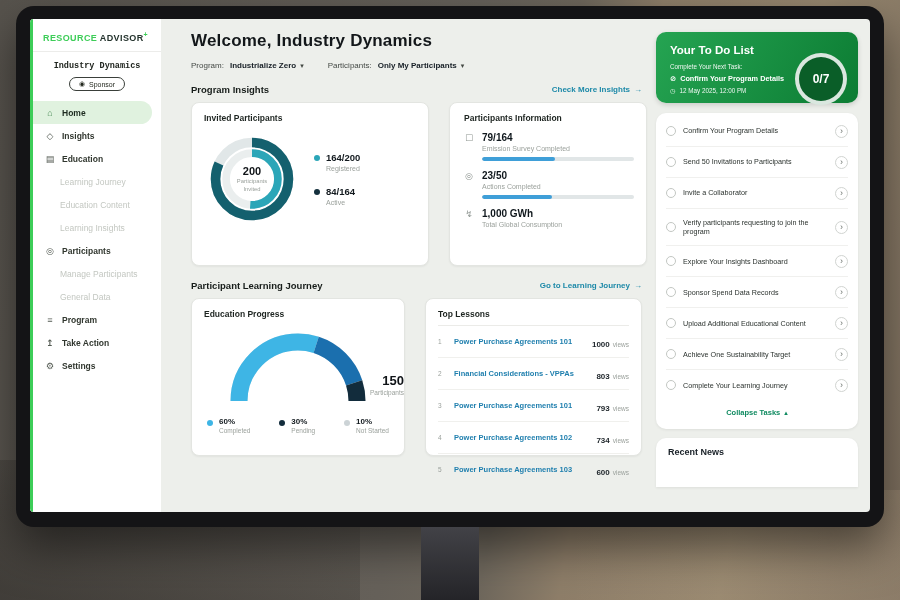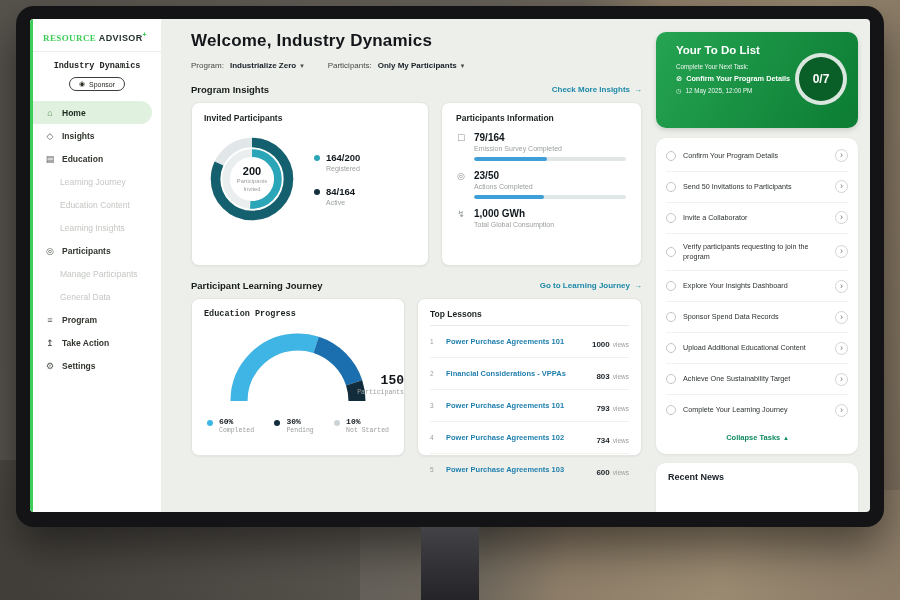--- a/index.html
+++ b/index.html
@@ -18,21 +18,21 @@
     background:linear-gradient(180deg,#424247,#242428); }
 
   .screen { width:100%; height:100%; background:#edefeb; border-radius:4px;
     overflow:hidden; display:flex; position:relative; }
 
   
   .sidebar { width:131px; background:#fff; border-left:3px solid #3dcd58;
     display:flex; flex-direction:column; padding-top:10px; flex-shrink:0; }
   .logo { padding:2px 10px 8px; font-weight:bold; font-size:9px; letter-spacing:.4px;
     border-bottom:1px solid #ececea; white-space:nowrap; }
-  .logo .p1 { color:#3dcd58;font-family:Liberation Serif, serif; } .logo .p2 { color:#24332d; }
+  .logo .p1 { color:#3dcd58; } .logo .p2 { color:#24332d; }
   .logo .plus { color:#3dcd58; font-size:7px; vertical-align:super; }
   .org { text-align:center; font-weight:bold; font-size:8.5px; color:#20251f; padding:9px 6px 6px;font-family:Liberation Mono, monospace; }
   .sponsor { margin:0 auto 6px; border:1px solid #3a3f3a; border-radius:9px;
     padding:2px 9px; font-size:7px; display:flex; align-items:center; gap:4px; color:#24291f; background:#fff; }
   .sponsor .ic { font-size:7px; color:#24291f; }
   .nav { flex:1; padding-top:4px; }
   .nav-item { display:flex; align-items:center; gap:7px; padding:6.5px 8px 6.5px 12px;
     font-size:8.5px; color:#31372f; font-weight:600; cursor:default; }
   .nav-item .ic { width:10px; font-size:9px; color:#545b53; text-align:center; }
   .nav-item.sub { padding-left:27px; color:#c3c7c1; font-weight:400; }
@@ -43,28 +43,28 @@
   .main { flex:1; min-width:0; padding:12px 12px 0 30px; }
   .h1 { font-size:17px; font-weight:bold; color:#13171a; letter-spacing:.2px; }
   .filters { display:flex; align-items:center; gap:6px; margin-top:10px; font-size:8px; color:#454a46; }
   .fv { font-weight:bold; color:#171f26; display:flex; align-items:center; gap:4px; }
   .fv .chev { font-size:7px; color:#434843; }
   .fgap { width:12px; }
   .section-head { display:flex; justify-content:space-between; align-items:center;
     margin-top:14px; margin-bottom:7px; }
   .section-title { font-size:9.5px; font-weight:bold; color:#171d1a; }
   .section-link { font-size:8px; font-weight:bold; color:#1d89a8; display:flex; align-items:center; gap:4px; cursor:pointer; }
-  .cards-row { display:flex; gap:12px; }
+  .cards-row { display:flex; gap:20px; }
   .card { background:#fff; border:1px solid #e3e5e1; border-radius:8px;
     box-shadow:0 1px 2px rgba(0,0,0,.05); padding:10px 12px; }
   .card-title { font-size:8.5px; font-weight:bold; color:#1d2420; }
   .r1 { height:164px; } .r2 { height:158px; }
   .card-invited { width:238px; flex-shrink:0; }
   .card-info { flex:1; padding-left:14px; }
-  .card-edu { width:214px; flex-shrink:0; position:relative;font-family:Liberation Mono, monospace; }
+  .card-edu { width:214px; flex-shrink:0; position:relative; }
   .card-lessons { flex:1; padding-bottom:4px; }
 
   .donut-body { display:flex; align-items:center; gap:14px; margin-top:8px; }
   .donut-wrap { position:relative; width:96px; height:96px; flex-shrink:0; }
   .donut-wrap svg { width:96px; height:96px; }
   .donut-wrap circle { fill:none; }
   .donut-center { position:absolute; inset:0; display:flex; flex-direction:column;
     align-items:center; justify-content:center; text-align:center; }
   .donut-num { font-size:11px; font-weight:bold; color:#101418; }
   .donut-lab { font-size:5.8px; color:#9ba19c; width:42px; line-height:1.3; margin-top:1px; }
@@ -93,21 +93,21 @@
   .lessons-head { border-bottom:1px solid #ebebe8; padding-bottom:6px; }
   .lesson-row { display:flex; align-items:center; gap:8px; padding:6.5px 0; border-bottom:1px solid #f0f0ed; }
   .lesson-row:last-child { border-bottom:none; }
   .lesson-rank { font-size:6.5px; color:#9ba19c; width:8px; flex-shrink:0; }
   .lesson-title { flex:1; font-size:7.5px; font-weight:600; color:#1f7fae; cursor:pointer; }
   .lesson-views .num { font-size:8px; font-weight:bold; color:#1d2429; }
   .lesson-views .unit { font-size:6.5px; color:#9ba19c; margin-left:3px; }
 
   
   .rightcol { width:216px; flex-shrink:0; padding:13px 12px 0 2px; display:flex; flex-direction:column; }
-  .todo-card { position:relative; border-radius:10px; color:#fff; height:96px; padding:12px 12px 10px 20px;
+  .todo-card { position:relative; border-radius:10px; color:#fff; height:71px; padding:12px 12px 10px 14px;
     background:linear-gradient(120deg,#25a452,#0c7c33); box-shadow:0 2px 5px rgba(0,0,0,.15); }
   .todo-title { font-size:11.5px; font-weight:bold; }
   .todo-sub { font-size:6.3px; margin-top:7px; opacity:.92; }
   .todo-task { font-size:7.3px; font-weight:bold; margin-top:4px; display:flex; gap:4px; align-items:flex-start; width:132px; line-height:1.3; }
   .todo-time { font-size:6.3px; margin-top:4px; display:flex; gap:4px; opacity:.92; }
   .todo-ring { position:absolute; right:11px; top:21px; width:52px; height:52px; border-radius:50%;
     background:#0a5e28; border:4px solid rgba(255,255,255,.85);
     display:flex; align-items:center; justify-content:center; }
   .todo-ring span { font-size:12px; font-weight:bold; color:#fff; }
 

